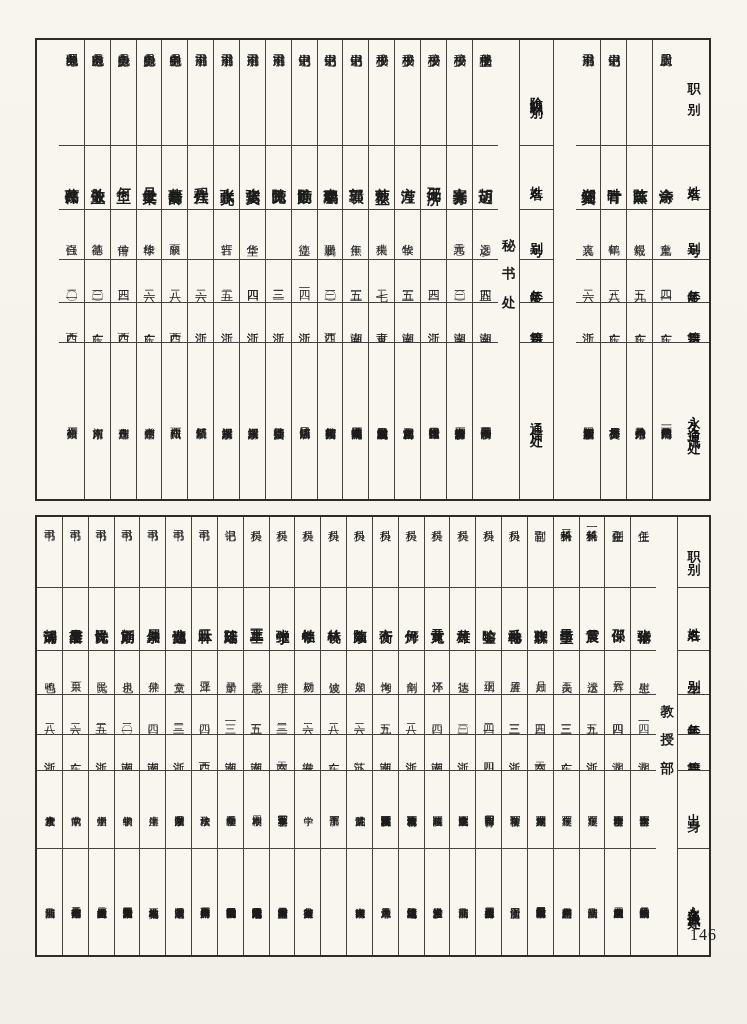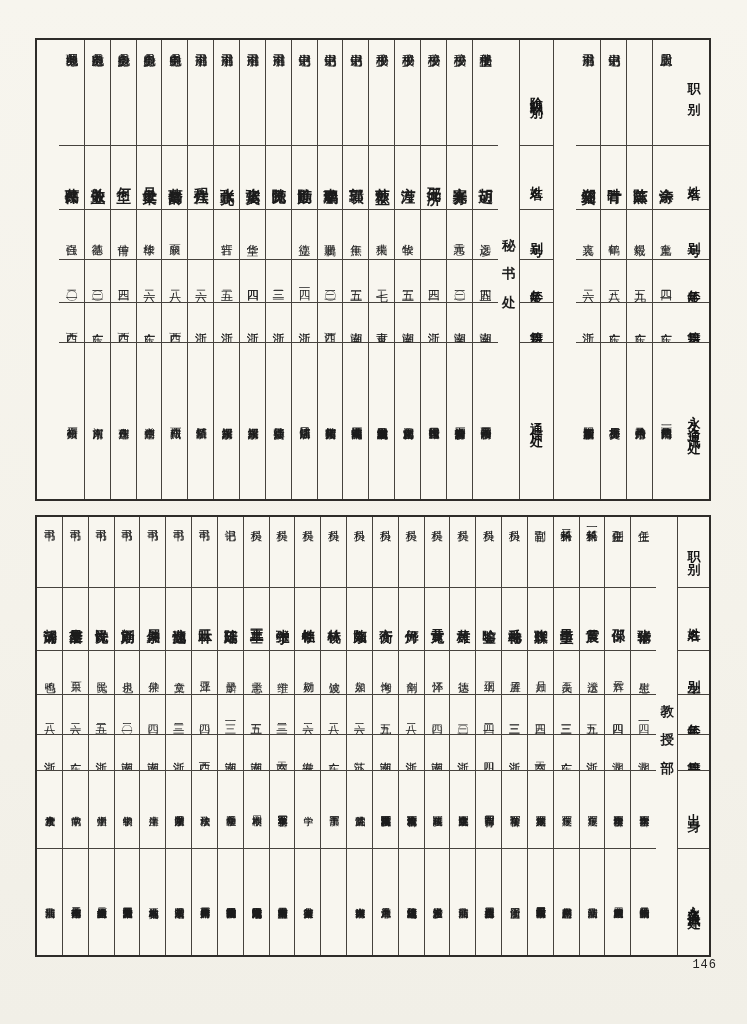--- a/index.html
+++ b/index.html
@@ -65,23 +65,23 @@
   .ls-l  span{letter-spacing:.95em;}
   .ls-m  span{letter-spacing:.5em;}
   .ls-s  span{letter-spacing:.22em;}
   .ls-xs span{letter-spacing:.05em;}
   .head-col .cell, .sec-head-col .cell{font-size:13px;font-weight:600;color:#141414;}
   .head-col .r-name span,.sec-head-col .r-name span{font-size:13px;font-weight:600;}
   .full{flex:1 1 auto;display:flex;align-items:center;justify-content:center;padding:0;border-top:none;}
   .span-col .full span{font-size:13.5px;font-weight:600;letter-spacing:2.1em;}
   .spacer-col .full{background:transparent;}
   .page-num{
-    position:absolute;right:30px;top:958px;
-    font-size:12px;letter-spacing:1px;color:#222;
-    font-family:Liberation Mono, monospace;
+    position:absolute;right:30px;top:926px;
+    font-size:16px;letter-spacing:1px;color:#222;
+    font-family:Liberation Serif, serif;
   }
 </style>
 </head>
 <body>
 
 <div class="sheet">
 
   <div class="grid t-top">
     <div class="col head-col">
       <div class="cell r-rank c-mid ls-xl">

